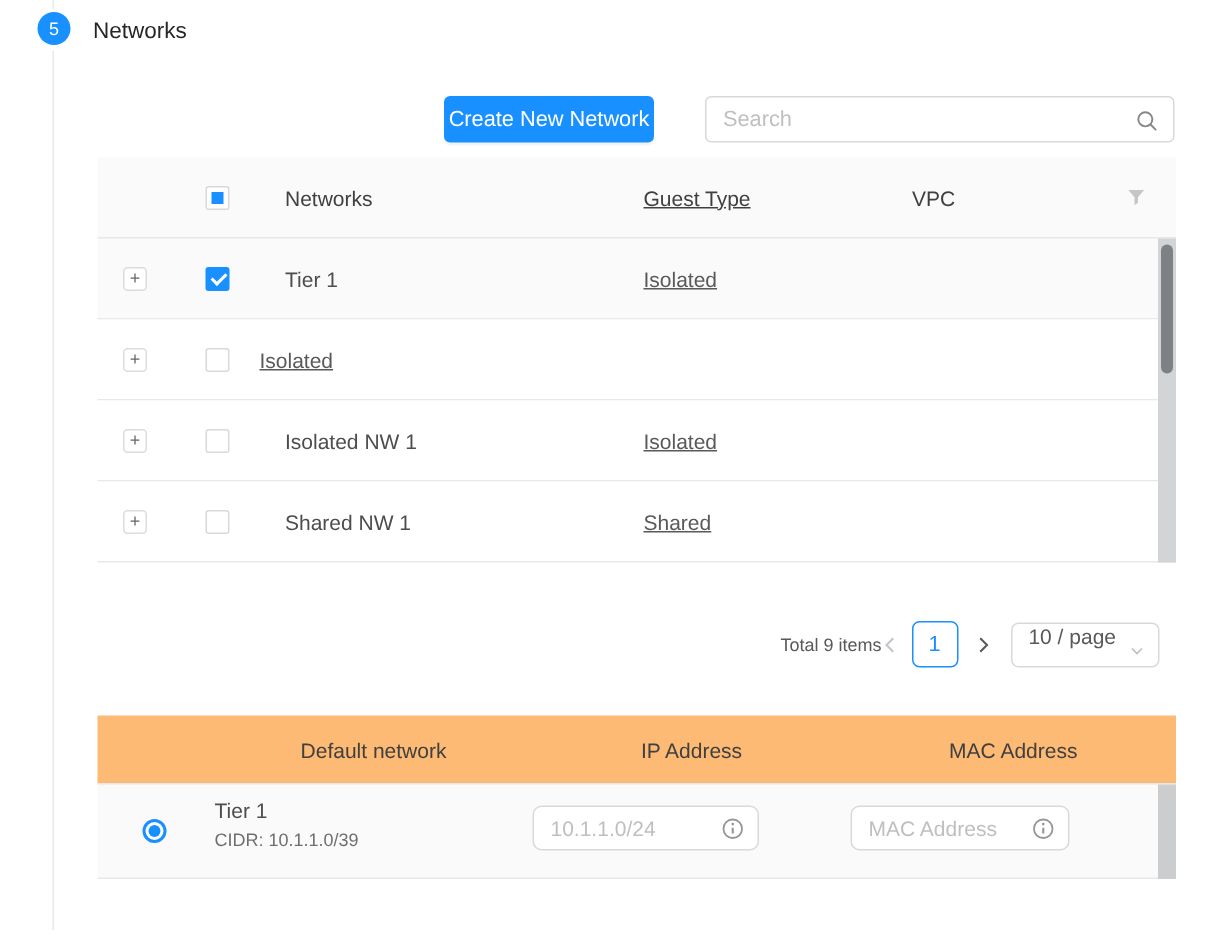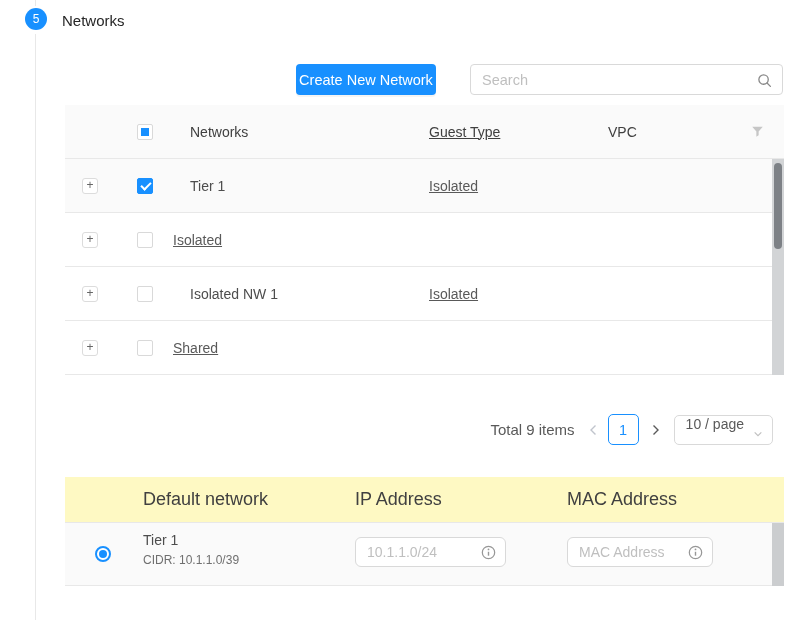--- a/index.html
+++ b/index.html
@@ -50,34 +50,34 @@
     border-right:2px solid #fff; border-bottom:2px solid #fff; transform:rotate(45deg); }
   .checkbox.indeterminate::after { content:""; position:absolute; left:3px; top:3px; width:8px; height:8px;
     background:#1890ff; }
 
   .sb-track { position:absolute; left:707px; top:54px; width:12px; height:216px; background:#d2d4d6; }
   .sb-thumb { position:absolute; left:2px; top:4px; width:8px; height:86px; background:#7d8186; border-radius:4px; }
 
   
   .pagination { position:absolute; left:370px; top:414px; width:403px; height:31px; display:flex;
     align-items:center; justify-content:flex-end; }
-  .pg-total { font-size:15px; color:#595959; margin-right:13px; }
+  .pg-total { font-size:12px; color:#595959; margin-right:0; }
   .pg-prev { color:#c0c4cc; margin-right:10px; display:flex; cursor:default; }
   .pg-page { width:31px; height:31px; border:1px solid #1890ff; border-radius:5px; color:#1890ff;
     font-size:14.5px; display:flex; align-items:center; justify-content:center; margin-right:12px;
     background:#fff; cursor:pointer; }
   .pg-next { color:#595959; margin-right:13px; display:flex; cursor:pointer; }
   .pg-size { position:relative; height:30px; border:1px solid #d9d9d9; border-radius:5px; background:#fff;
     padding:0 28px 0 11px; font-size:14px; color:#595959; display:flex; align-items:flex-start; cursor:pointer; }
   .pg-size .chevron-down { position:absolute; right:9px; top:10px; }
 
   
   .table2 { position:absolute; left:65px; top:477px; width:719px; }
-  .t2-header { height:46px; background:#fef9c3; border-bottom:1px solid #e8e8e8; display:flex;
-    align-items:center; font-size:18px; font-weight:500; color:#404040; }
+  .t2-header { height:46px; background:#fdba74; border-bottom:1px solid #e8e8e8; display:flex;
+    align-items:center; font-size:14px; font-weight:500; color:#404040;text-align:center; }
   .t2-col1 { width:290px; padding-left:78px; }
   .t2-col2 { width:212px; }
   .t2-col3 { flex:1; }
   .t2-row { position:relative; height:63px; background:#fafafa; border-bottom:1px solid #e8e8e8; }
   .radio { position:absolute; left:30px; top:23px; width:16px; height:16px; border-radius:50%;
     border:2px solid #1890ff; background:#fff; cursor:pointer; }
   .radio::after { content:""; position:absolute; left:2px; top:2px; width:8px; height:8px; border-radius:50%;
     background:#1890ff; }
   .t2-name { position:absolute; left:78px; top:9px; }
   .t2-name .nm { font-size:14px; color:#4d4d4d; }
@@ -164,20 +164,21 @@
       <div class="col-vpc"></div>
     </div>
 
     <div class="t1-row">
       <div class="col-expand">
           <button class="expand-btn">+</button>
         </div>
       <div class="col-check">
           <span class="checkbox"></span>
         </div>
+      <div class="col-name">Shared NW 1</div>
       <div class="col-guest">Shared</div>
       <div class="col-vpc"></div>
     </div>
 
     <div class="sb-track">
       <div class="sb-thumb"></div>
     </div>
   </div>
 
   <div class="pagination">

